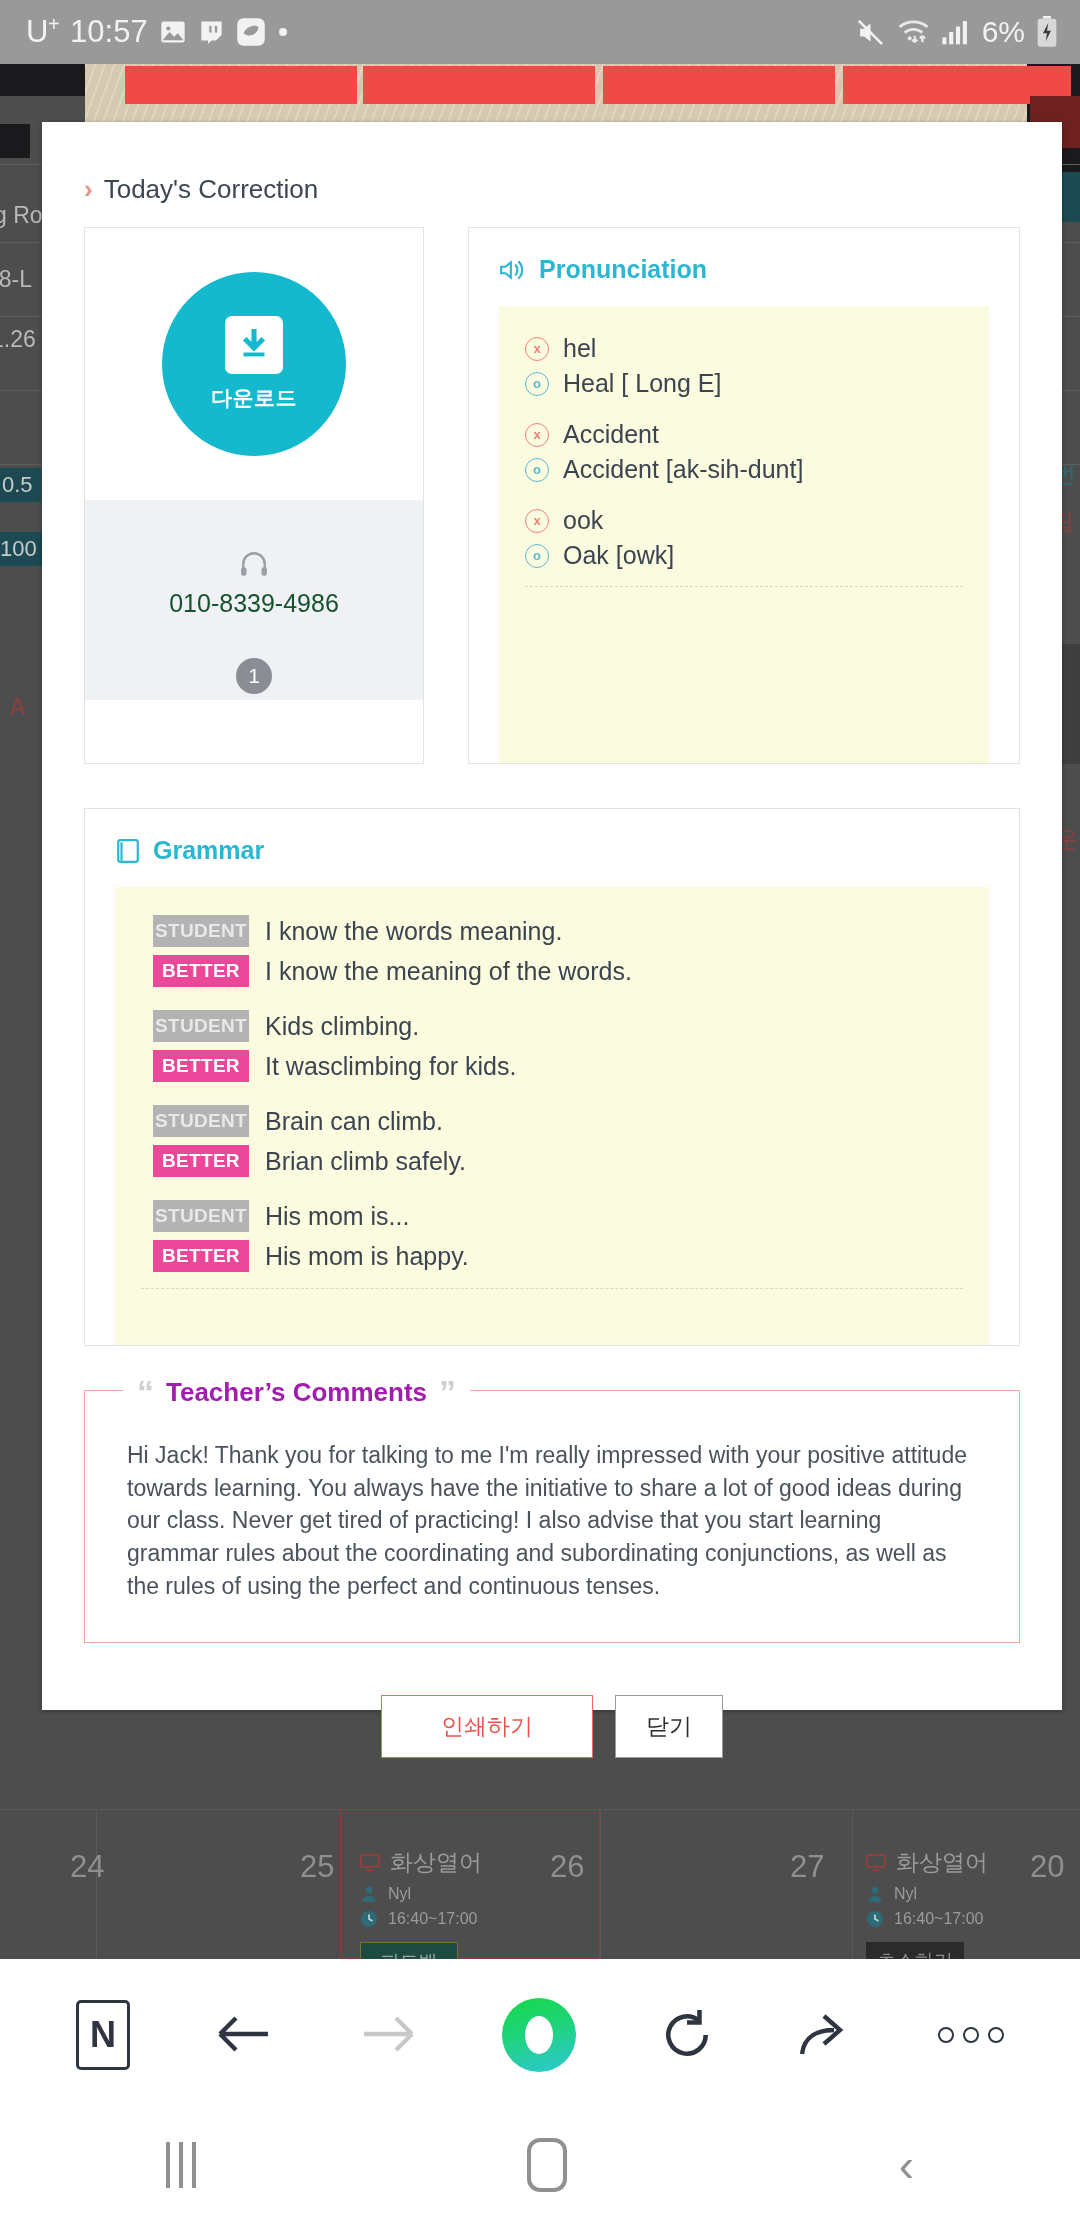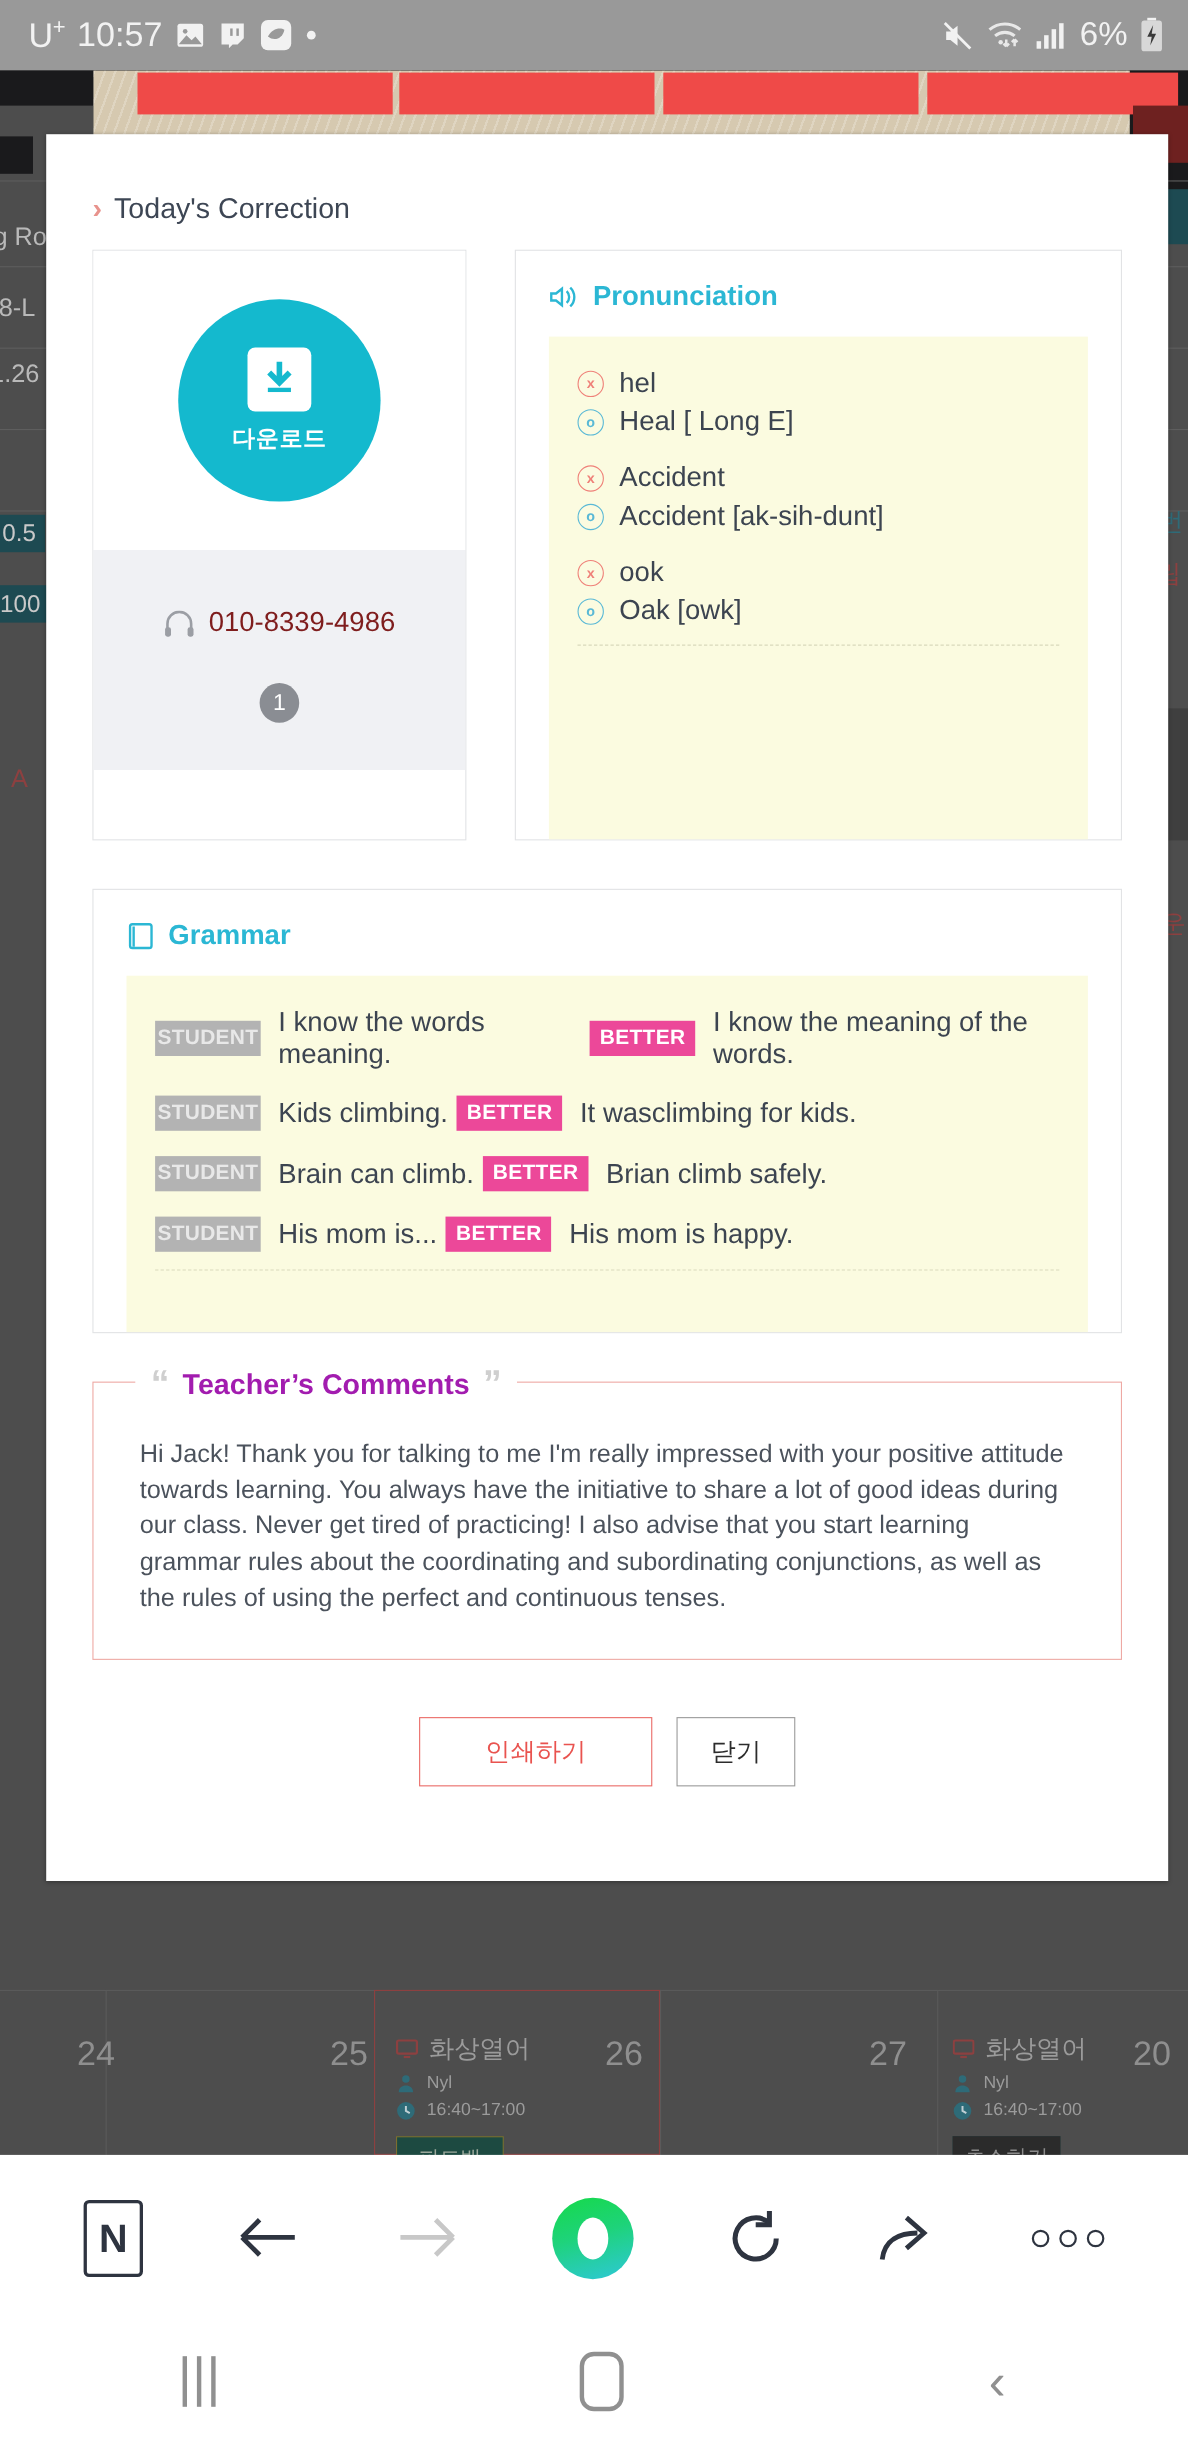--- a/index.html
+++ b/index.html
@@ -72,21 +72,21 @@
   
   .dlcard { width:340px; border:1px solid #e2e3e5; }
   .dlcard-top { height:272px; display:flex; align-items:center; justify-content:center; background:#fff; }
   .dlcircle {
     width:184px; height:184px; border-radius:50%; background:#14b9ce;
     display:flex; flex-direction:column; align-items:center; justify-content:center; gap:10px;
   }
   .dlbox { width:58px; height:58px; border-radius:7px; background:#fff; display:flex; align-items:center; justify-content:center; }
   .dllabel { color:#fff; font-size:21px; font-weight:600; letter-spacing:.5px; }
   .dlcard-bot { background:#f0f1f4; height:200px; display:flex; flex-direction:column; align-items:center; padding-top:52px; }
-  .dlphone { display:flex; align-items:center; gap:13px; color:#7f1d1d; font-size:25px; }
+  .dlphone { display:flex; align-items:center; gap:13px; color:#14532d; font-size:25px;flex-direction:column; }
   .dlbadge {
     width:36px; height:36px; border-radius:50%; background:#8a8d93; color:#fff;
     font-size:21px; display:flex; align-items:center; justify-content:center; margin-top:40px;
   }
 
   
   .panel { flex:1; border:1px solid #e2e3e5; padding:27px 30px 0 30px; }
   .panel-head { display:flex; align-items:center; gap:12px; padding-bottom:22px; }
   .panel-head-txt { color:#2bb7d4; font-size:25px; font-weight:700; }
   .yellowbox { background:#fbfbe0; padding:28px 0 26px 0; }
@@ -97,21 +97,21 @@
     width:24px; height:24px; border-radius:50%; border:1.6px solid;
     display:flex; align-items:center; justify-content:center;
     font-size:13px; font-weight:700; flex:none;
   }
   .badge-x { border-color:#ef8179; color:#ef8179; }
   .badge-o { border-color:#5ab9d6; color:#5ab9d6; }
   .dashline { border-top:1px dashed #d9d9bb; margin:0 26px; }
 
   
   .gr-wrap { border:1px solid #e2e3e5; margin-top:44px; padding:27px 30px 0 30px; }
-  .gr-group { margin-bottom:23px; padding-left:26px; display:flex; flex-direction:row; gap:8px; }
+  .gr-group { margin-bottom:23px; padding-left:38px; display:flex; flex-direction:column; gap:8px; }
   .gr-line { display:flex; align-items:center; gap:16px; }
   .tag {
     width:96px; text-align:center; font-size:19px; font-weight:700;
     padding:5px 0; letter-spacing:.3px; flex:none;
   }
   .tag-student { background:#b3b3b3; color:#e8e8e8; }
   .tag-better { background:#ec4899; color:#ffffff; }
   .gr-txt { font-size:25px; color:#3c4450; }
 
   

